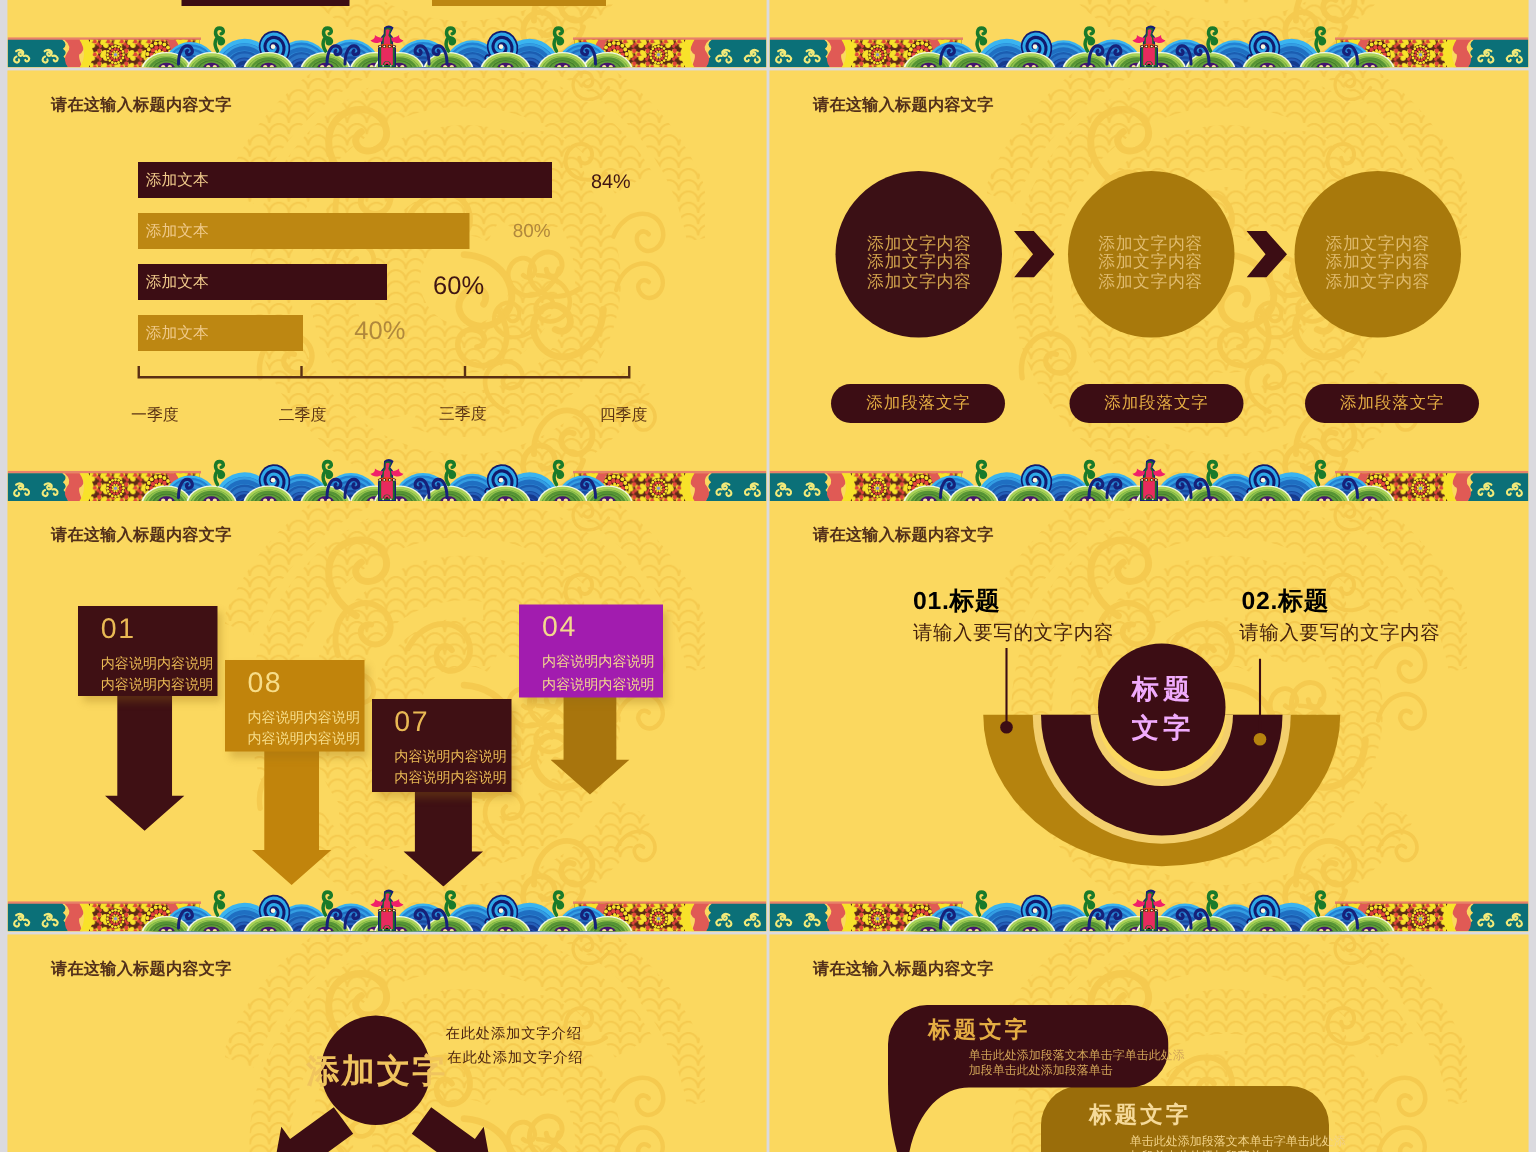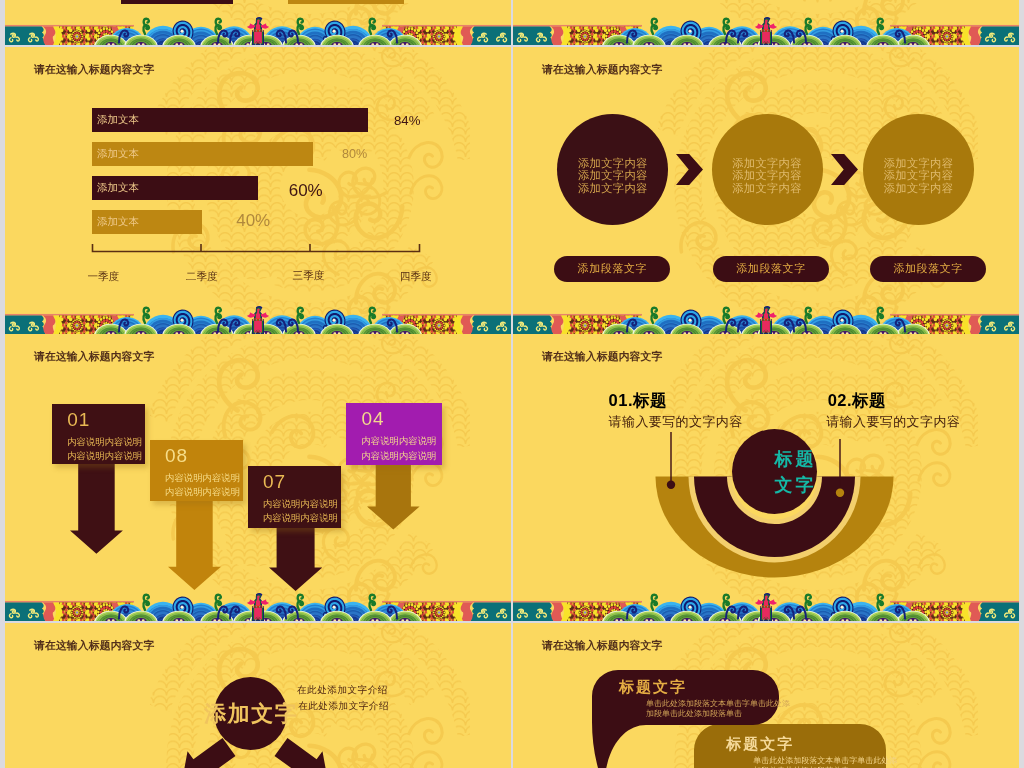--- a/index.html
+++ b/index.html
@@ -29,22 +29,22 @@
 
   
   .abox{position:absolute;box-sizing:border-box;padding-left:15px;overflow:hidden;
         box-shadow:3px 4px 5px rgba(150,105,20,.30);}
   .abox b{display:block;font-size:19px;font-weight:normal;line-height:31px;letter-spacing:1px;}
   .abox i{font-style:normal;display:block;font-size:9.4px;line-height:14.5px;letter-spacing:0;white-space:nowrap;}
 
   
   .s4h{position:absolute;font-size:16.5px;font-weight:bold;color:#000000;white-space:nowrap;letter-spacing:.5px;}
   .s4p{position:absolute;font-size:13px;color:#45210d;white-space:nowrap;letter-spacing:.4px;}
-  .s4c{position:absolute;border-radius:50%;display:flex;flex-direction:column;align-items:flex-end;
-       justify-content:center;color:#14b8a6;font-weight:bold;font-size:18px;line-height:26px;letter-spacing:3px;text-indent:3px;}
+  .s4c{position:absolute;border-radius:50%;display:flex;flex-direction:column;align-items:center;
+       justify-content:center;color:#f0abfc;font-weight:bold;font-size:18px;line-height:26px;letter-spacing:3px;text-indent:3px;}
 
   
   .s5c{position:absolute;border-radius:50%;display:flex;align-items:center;justify-content:center;
        color:#f0c45e;font-weight:bold;font-size:22px;letter-spacing:1.5px;text-indent:1.5px;white-space:nowrap;}
   .s5t{position:absolute;font-size:9.6px;color:#4d2512;line-height:16px;text-align:right;letter-spacing:.5px;white-space:nowrap;}
 
   
   .bub{position:absolute;box-sizing:border-box;}
   .bub b{display:block;font-weight:bold;font-size:15px;letter-spacing:2px;line-height:17px;margin-bottom:4px;}
   .bub i{font-style:normal;display:block;font-size:8px;line-height:9.8px;letter-spacing:0;white-space:nowrap;margin-left:27px;}

